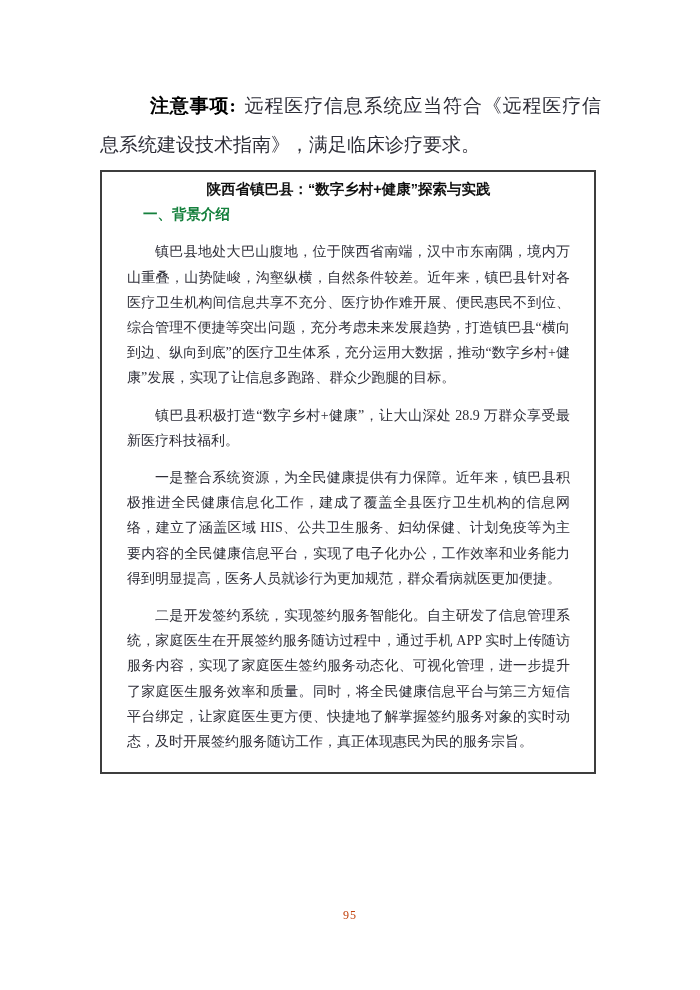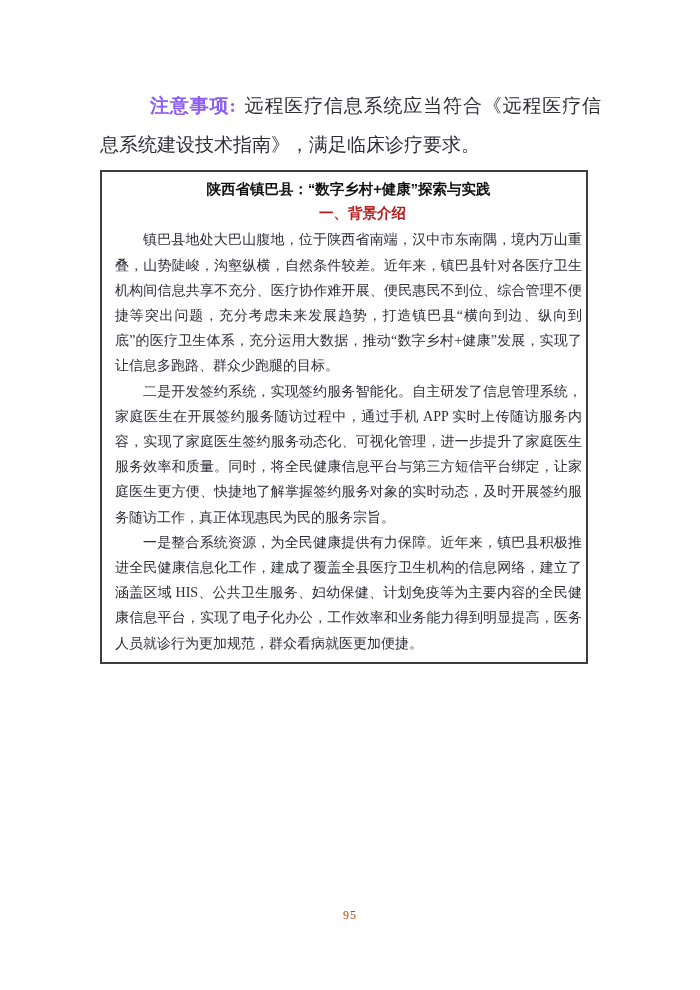--- a/index.html
+++ b/index.html
@@ -22,52 +22,51 @@
     top: 86px;
     width: 501px;
     font-size: 19px;
     line-height: 39px;
     text-align: justify;
     text-indent: 50px;
     color: #2e2e38;
   }
   .note-label {
     font-weight: bold;
-    color: #8b5cf6;
+    color: #000000;
     padding-right: 8px;
     font-family: Liberation Serif, serif;
   }
   .case-box {
     position: absolute;
     left: 100px;
     top: 170px;
     width: 467px;
-    padding: 5px 4px 6px 13px;
+    padding: 5px 12px 6px 13px;
     border: 2px solid #3d3d3d;
     background: #ffffff;
   }
   .box-title {
     text-align: center;
     font-weight: 700;
     font-size: 14.5px;
     line-height: 25.2px;
     color: #111111;
     font-family: "Liberation Sans", "DejaVu Sans", sans-serif;
   }
   .sec-heading {
     font-weight: 700;
     font-size: 14.5px;
     line-height: 25.2px;
     text-indent: 28px;
-    color: #b91c1c;
-    font-family: Liberation Mono, monospace;
-    text-align: center;
+    color: #15803d;
+    font-family: Liberation Serif, serif;
   }
   .case-box p {
-    margin: 0;
+    margin: 12px;
     font-size: 14px;
     line-height: 25.2px;
     text-align: justify;
     text-indent: 28px;
     color: #2e2e38;
   }
   .page-number {
     position: absolute;
     top: 908px;
     left: 0;
@@ -86,19 +85,20 @@
   <div class="note">
     <span class="note-label">注意事项:</span><span>远程医疗信息系统应当符合《远程医疗信息系统建设技术指南》，满足临床诊疗要求。</span>
   </div>
 
   <div class="case-box">
     <div class="box-title">陕西省镇巴县：“数字乡村+健康”探索与实践</div>
 
     <div class="sec-heading">一、背景介绍</div>
     <p>镇巴县地处大巴山腹地，位于陕西省南端，汉中市东南隅，境内万山重叠，山势陡峻，沟壑纵横，自然条件较差。近年来，镇巴县针对各医疗卫生机构间信息共享不充分、医疗协作难开展、便民惠民不到位、综合管理不便捷等突出问题，充分考虑未来发展趋势，打造镇巴县“横向到边、纵向到底”的医疗卫生体系，充分运用大数据，推动“数字乡村+健康”发展，实现了让信息多跑路、群众少跑腿的目标。</p>
 
+    <p>镇巴县积极打造“数字乡村+健康”，让大山深处 28.9 万群众享受最新医疗科技福利。</p>
+    <p>一是整合系统资源，为全民健康提供有力保障。近年来，镇巴县积极推进全民健康信息化工作，建成了覆盖全县医疗卫生机构的信息网络，建立了涵盖区域 HIS、公共卫生服务、妇幼保健、计划免疫等为主要内容的全民健康信息平台，实现了电子化办公，工作效率和业务能力得到明显提高，医务人员就诊行为更加规范，群众看病就医更加便捷。</p>
     <p>二是开发签约系统，实现签约服务智能化。自主研发了信息管理系统，家庭医生在开展签约服务随访过程中，通过手机 APP 实时上传随访服务内容，实现了家庭医生签约服务动态化、可视化管理，进一步提升了家庭医生服务效率和质量。同时，将全民健康信息平台与第三方短信平台绑定，让家庭医生更方便、快捷地了解掌握签约服务对象的实时动态，及时开展签约服务随访工作，真正体现惠民为民的服务宗旨。</p>
-    <p>一是整合系统资源，为全民健康提供有力保障。近年来，镇巴县积极推进全民健康信息化工作，建成了覆盖全县医疗卫生机构的信息网络，建立了涵盖区域 HIS、公共卫生服务、妇幼保健、计划免疫等为主要内容的全民健康信息平台，实现了电子化办公，工作效率和业务能力得到明显提高，医务人员就诊行为更加规范，群众看病就医更加便捷。</p>
   </div>
 
   <div class="page-number">95</div>
 
 </div>
 
 </body></html>

